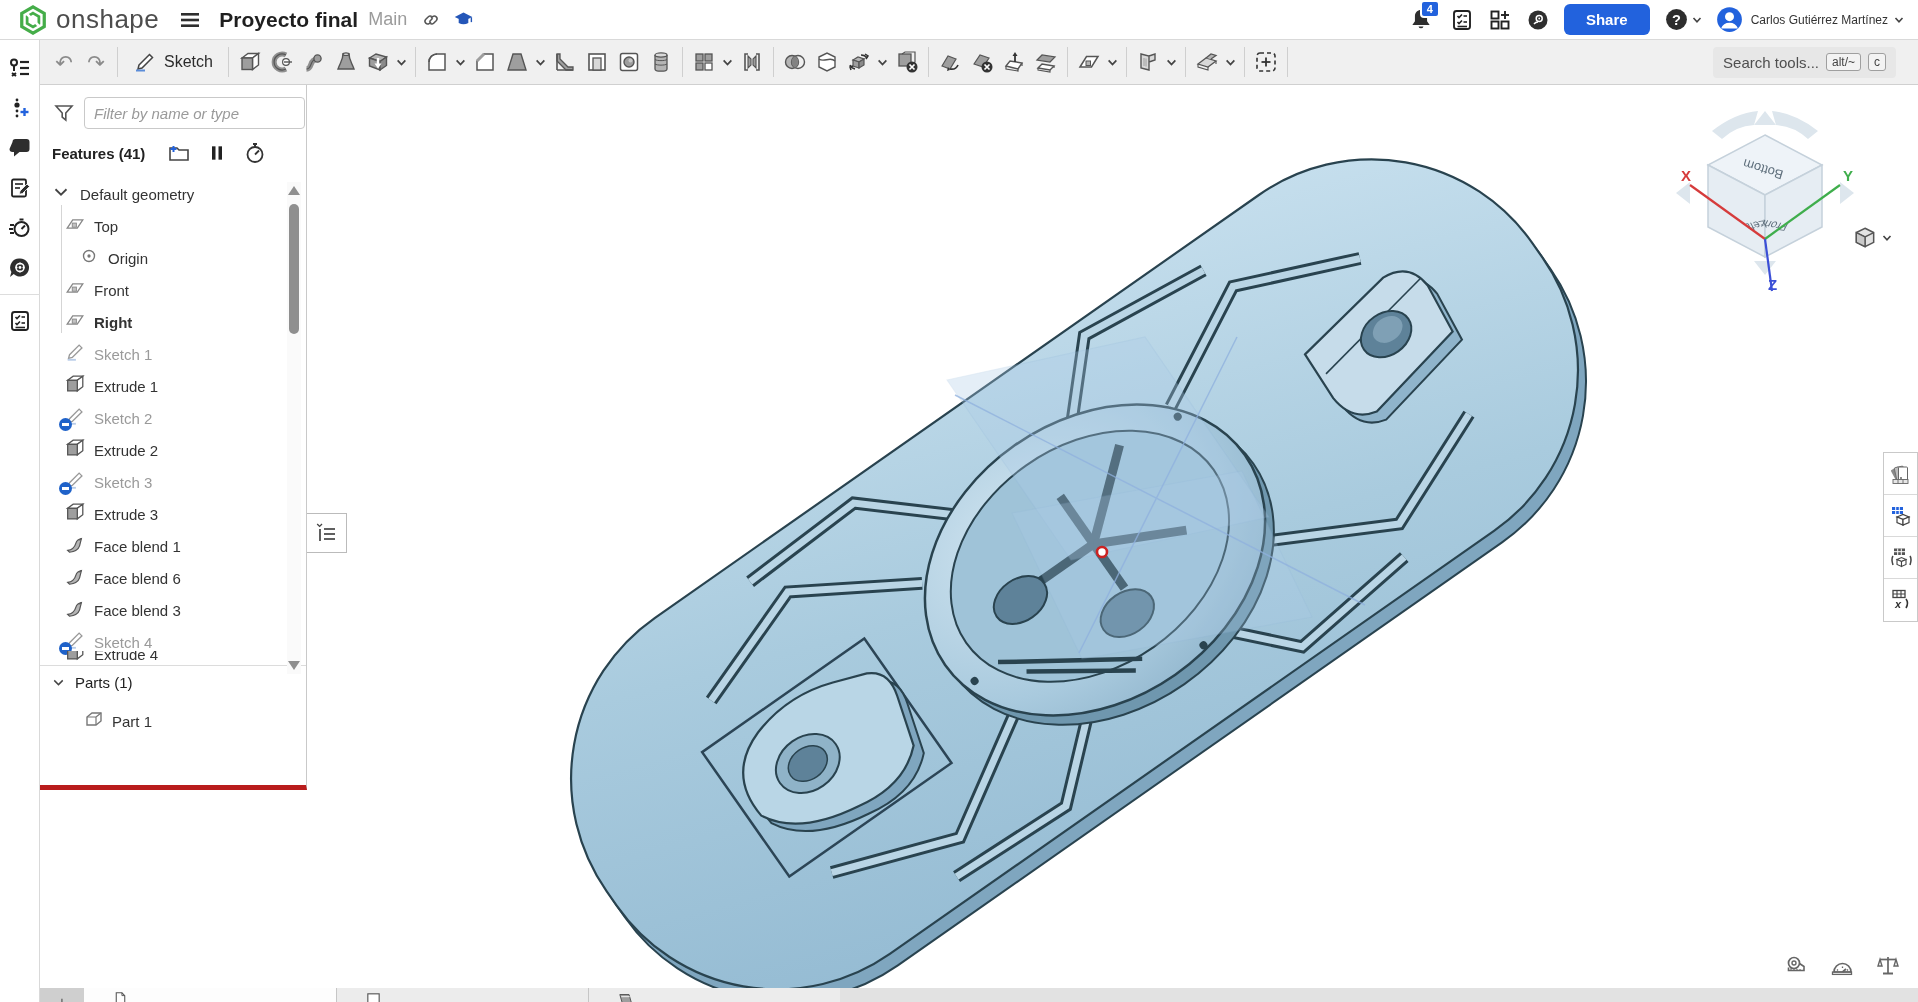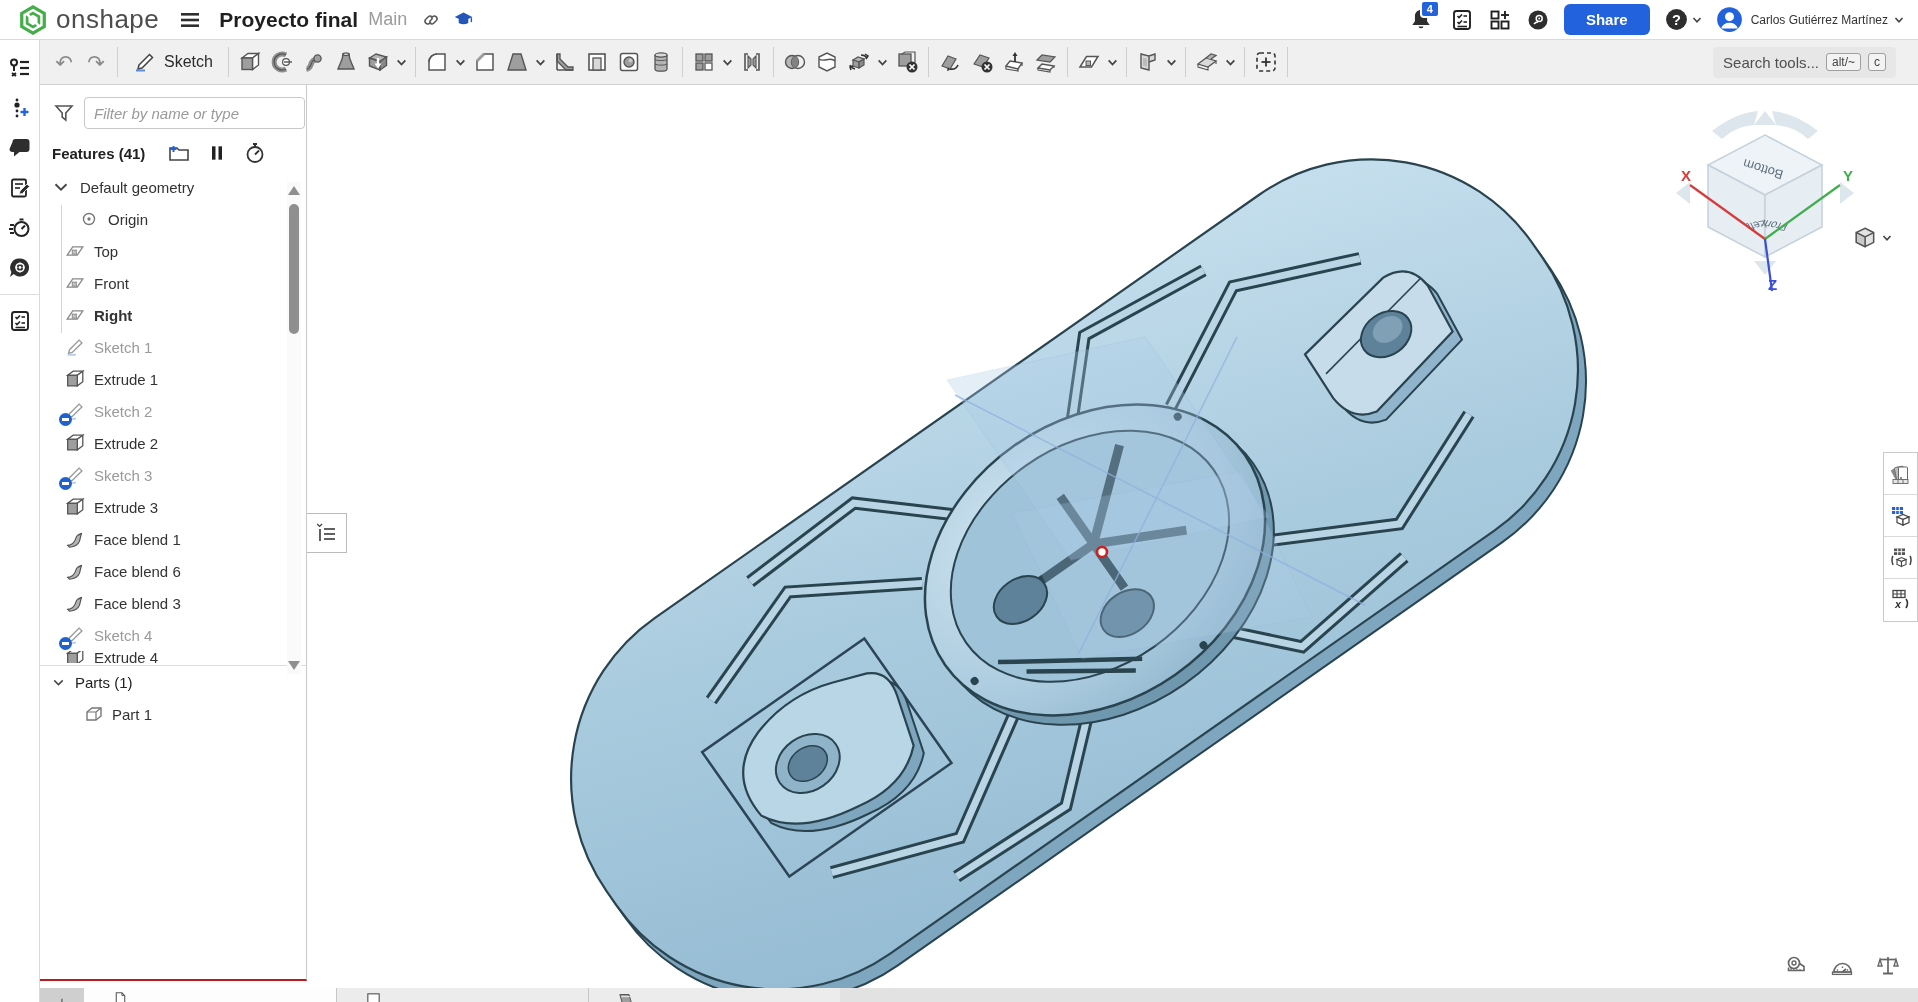--- a/index.html
+++ b/index.html
@@ -45,31 +45,31 @@
     color:#444; padding:1px 5px; }
 
   
   #leftrail { position:absolute; left:0; top:40px; width:40px; height:962px; background:#fff;
     border-right:1px solid #d9d9d9; display:flex; flex-direction:column; align-items:center; padding-top:10px; }
   .rail-btn { width:32px; height:36px; border:none; background:none; display:flex; align-items:center;
     justify-content:center; margin-bottom:4px; }
   .rail-sep { width:40px; height:1px; background:#ddd; margin:4px 0 8px 0; }
 
   
-  #featurepanel { position:absolute; left:40px; top:85px; width:267px; height:896px; background:#fff;
-    border-right:1px solid #c9c9c9; border-bottom:2px solid #b91c1c; }
+  #featurepanel { position:absolute; left:40px; top:85px; width:267px; height:705px; background:#fff;
+    border-right:1px solid #c9c9c9; border-bottom:5px solid #b91c1c; }
   .filter-row { display:flex; align-items:center; gap:8px; padding:12px 10px 6px 12px; }
   .filter-input { flex:1; height:32px; border:1px solid #c9c9c9; border-radius:4px; padding:0 9px;
     font-size:15px; font-style:italic; color:#555; font-family:"Liberation Sans",sans-serif; }
   .filter-input::placeholder { color:#9a9a9a; }
   .feat-header { display:flex; align-items:center; padding:6px 12px 4px 12px; gap:16px; }
   .feat-title { font-size:15px; font-weight:bold; color:#222; margin-right:6px; }
   .hdr-btn { border:none; background:none; display:flex; }
   #tree { position:relative; padding-top:2px; }
-  .trow { display:flex; align-items:center; height:32px; font-size:15px; color:#333; padding-left:10px; gap:8px; }
+  .trow { display:flex; align-items:flex-end; height:32px; font-size:15px; color:#333; padding-left:10px; gap:8px; }
   .trow .lbl { white-space:nowrap; }
   .trow.dim { color:#9a9a9a; }
   .tree-ic { position:relative; width:22px; height:22px; flex:none; }
   .hid-badge { position:absolute; left:-5px; bottom:-4px; width:13px; height:13px; background:#1f62c9;
     border-radius:50%; display:flex; align-items:center; justify-content:center; }
   .hid-badge::after { content:""; width:7px; height:2.5px; background:#fff; display:block; }
   .guide { position:absolute; left:21px; width:1px; background:#d5d5d5; }
   .clipped { height:12px; overflow:hidden; }
   .tree-divider { height:1px; background:#dcdcdc; margin:2px 0 0 0; }
   .sec-row { display:flex; align-items:center; height:32px; font-size:15px; color:#222; padding-left:10px; gap:8px; }
@@ -996,35 +996,35 @@
   <div id="tree">
     <div class="guide" style="top:36px;height:128px"></div>
   <div class="trow" style="padding-left: 10px;">
         <span class="tree-ic">
           <svg class="ic" style="width:22px;height:22px">
             <use href="#i-chevron"></use>
           </svg>
         </span>
         <span class="lbl">Default geometry</span>
       </div>
+      <div class="trow" style="padding-left: 24px;">
+        <span class="tree-ic">
+          <svg class="ic" style="width:22px;height:22px">
+            <use href="#i-plane-item"></use>
+          </svg>
+        </span>
+        <span class="lbl">Top</span>
+      </div>
       <div class="trow" style="padding-left: 38px;">
         <span class="tree-ic">
           <svg class="ic" style="width:22px;height:22px">
             <use href="#i-origin"></use>
           </svg>
         </span>
         <span class="lbl">Origin</span>
-      </div>
-      <div class="trow" style="padding-left: 24px;">
-        <span class="tree-ic">
-          <svg class="ic" style="width:22px;height:22px">
-            <use href="#i-plane-item"></use>
-          </svg>
-        </span>
-        <span class="lbl">Top</span>
       </div>
       <div class="trow" style="padding-left: 24px;">
         <span class="tree-ic">
           <svg class="ic" style="width:22px;height:22px">
             <use href="#i-plane-item"></use>
           </svg>
         </span>
         <span class="lbl">Front</span>
       </div>
       <div class="trow" style="padding-left: 24px; font-weight: bold;">

